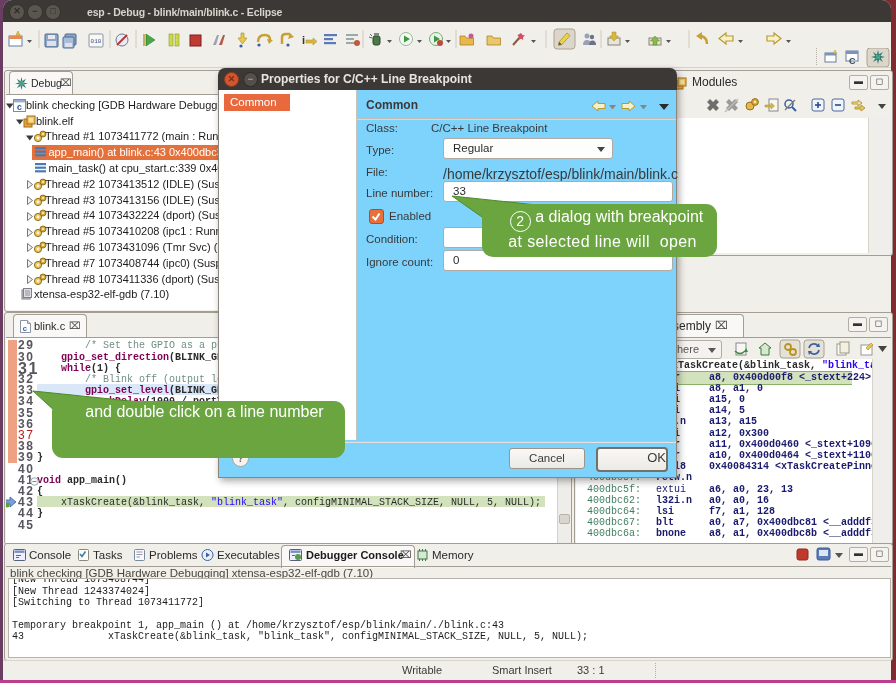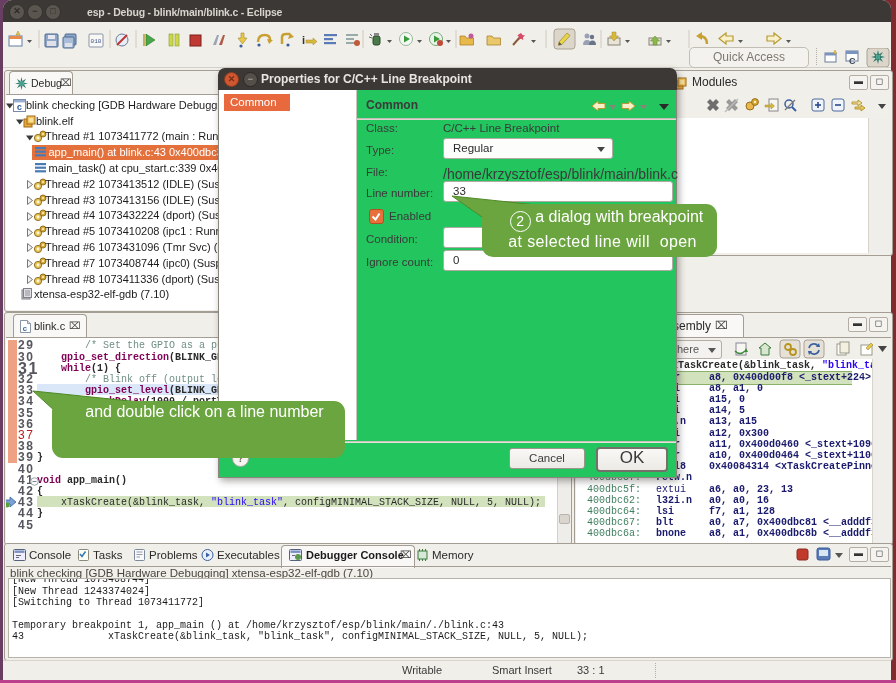--- a/index.html
+++ b/index.html
@@ -183,21 +183,20 @@
             <line x1="360" y1="3" x2="360" y2="21"></line>
             <line x1="453" y1="3" x2="453" y2="21"></line>
             <line x1="543" y1="3" x2="543" y2="21"></line>
             <line x1="598" y1="3" x2="598" y2="21"></line>
             <line x1="686" y1="3" x2="686" y2="21"></line>
           </g>
     </g>
   </svg>
   </div>
   <div id="qarow" class="a" style="left:0;top:46px;width:888px;height:22px">
-    <div class="a" style="left:686px;top:1px;width:118px;height:19px;border:1px solid #c3beb4;border-radius:5px;background:#f4f2ee;color:#7d786f;font-size:12px;text-align:center;line-height:19px">Quick Access</div>
     <div class="a" style="left:813px;top:2px;width:1px;height:17px;border-left:1px dotted #b5b0a6"></div>
     <svg class="a" style="left:820px;top:2px" width="68" height="19" viewBox="0 0 68 19">
       <g transform="translate(2,2)">
           <rect x="0" y="3" width="11" height="9" fill="#fff" stroke="#6a7a9a"></rect>
           <rect x="0" y="3" width="11" height="2.5" fill="#7a94c0"></rect>
           <path d="M10 0 l1.7 3.4 -3.4 0z" fill="#e8c84a" stroke="#a5882c" stroke-width=".4"></path>
         </g>
       <g transform="translate(23,2)">
           <rect x="0" y="1" width="12" height="10" fill="#fff" stroke="#6a7a9a"></rect>
           <rect x="0" y="1" width="12" height="3" fill="#7a94c0"></rect>
@@ -650,35 +649,35 @@
     <div class="a" style="left:574px;top:3px">33 : 1</div>
     <div class="a" style="left:652px;top:2px;width:1px;height:15px;border-left:1px dotted #b5b0a6"></div>
   </div>
 </div>
 <div id="dialog" class="a" style="left:218px;top:68px;width:459px;height:410px;box-shadow:2px 3px 7px rgba(40,35,30,.4);border-radius:7px 7px 3px 3px">
   <div class="a" style="left:0;top:0;width:459px;height:22px;background:#3b3836;border-radius:7px 7px 0 0">
     <div class="a" style="left:6px;top:4px;width:13px;height:13px;border-radius:50%;background:#cf5732;border:1px solid #8e3a1e;color:#7c2c12;text-align:center;font-size:9px;line-height:13px;font-weight:bold">✕</div>
     <div class="a" style="left:25px;top:4px;width:13px;height:13px;border-radius:50%;background:#544f49;border:1px solid #2b2826;color:#a8a29a;text-align:center;font-size:9px;line-height:12px;font-weight:bold">−</div>
     <div class="a" style="left:43px;top:4px;color:#e8e5e0;font-size:12px;font-weight:bold">Properties for C/C++ Line Breakpoint</div>
   </div>
-  <div class="a" style="left:0;top:22px;width:457px;height:387px;background:#22c55e;border:1px solid #8a857d;border-top:none">
+  <div class="a" style="left:0;top:22px;width:457px;height:387px;background:#7dd3fc;border:1px solid #8a857d;border-top:none">
     <div class="a" style="left:0;top:0;width:137px;height:350px;background:#fff;border-right:1px solid #c9c4bc">
       <div class="a" style="left:5px;top:3.5px;width:66px;height:17px;background:#e8693e;color:#fff;font-size:11.5px;line-height:17px"><span style="margin-left:6px">Common</span></div>
     </div>
     <div class="a" style="left:147px;top:8px;font-size:12px;font-weight:bold;color:#3a3a3a">Common</div>
     <svg class="a" style="left:371px;top:10px" width="90" height="14" viewBox="0 0 90 14">
       <path d="M8 1 L2 6 L8 11 L8 8.5 L15 8.5 L15 3.5 L8 3.5 Z" fill="#f8f0c8" stroke="#b89a34"></path>
       <path d="M19 5 l7 0 -3.5 4.5z" fill="#8a857a"></path>
       <path d="M39 1 L45 6 L39 11 L39 8.5 L32 8.5 L32 3.5 L39 3.5 Z" fill="#f8f0c8" stroke="#b89a34"></path>
       <path d="M50 5 l7 0 -3.5 4.5z" fill="#8a857a"></path>
       <path d="M69 4 l10 0 -5 6z" fill="#2a2a2a"></path>
     </svg>
     <div class="a" style="left:138px;top:28px;width:319px;height:1px;background:#dcd8d0;border-top:1px solid #c2bdb5"></div>
     <div class="a" style="left:147px;top:32px;font-size:11.5px;color:#3a3a3a">Class:</div>
-    <div class="a" style="left:224px;top:32px;font-size:11.5px;color:#3a3a3a">C/C++ Line Breakpoint</div>
+    <div class="a" style="left:212px;top:32px;font-size:11.5px;color:#3a3a3a">C/C++ Line Breakpoint</div>
     <div class="a" style="left:147px;top:54px;font-size:11.5px;color:#3a3a3a">Type:</div>
     <div class="a" style="left:224px;top:48px;width:168px;height:19px;background:#fdfdfc;border:1px solid #b0aaa2;border-radius:3px;font-size:11.5px;color:#2a2a2a;line-height:19px"><span style="margin-left:9px">Regular</span>
       <svg class="a" style="left:152px;top:7px" width="10" height="7">
           <path d="M1 1 l8 0 -4 5z" fill="#444"></path>
         </svg>
     </div>
     <div class="a" style="left:147px;top:76px;font-size:11.5px;color:#3a3a3a">File:</div>
     <div class="a" style="left:224px;top:76px;font-size:14px;color:#3a3a3a">/home/krzysztof/esp/blink/main/blink.c</div>
     <div class="a" style="left:147px;top:97px;font-size:11.5px;color:#3a3a3a">Line number:</div>
     <div class="a" style="left:224px;top:91px;width:228px;height:19px;background:#fff;border:1px solid #b0aaa2;border-radius:3px;font-size:11.5px;color:#2a2a2a;line-height:19px"><span style="margin-left:9px">33</span></div>
@@ -688,21 +687,21 @@
         </svg>
       </div>
     <div class="a" style="left:170px;top:120px;font-size:11.5px;color:#3a3a3a">Enabled</div>
     <div class="a" style="left:147px;top:143px;font-size:11.5px;color:#3a3a3a">Condition:</div>
     <div class="a" style="left:224px;top:137px;width:228px;height:19px;background:#fff;border:1px solid #b0aaa2;border-radius:3px"></div>
     <div class="a" style="left:147px;top:166px;font-size:11.5px;color:#3a3a3a">Ignore count:</div>
     <div class="a" style="left:224px;top:160px;width:228px;height:19px;background:#fff;border:1px solid #b0aaa2;border-radius:3px;font-size:11.5px;color:#2a2a2a;line-height:19px"><span style="margin-left:9px">0</span></div>
     <div class="a" style="left:0;top:351px;width:457px;height:1px;background:#e6e2da;border-top:1px solid #c6c1b9"></div>
     <div class="a" style="left:13px;top:360px;width:15px;height:15px;border-radius:50%;border:1px solid #a8a29a;background:#f6f4f1;color:#6a655e;font-size:10px;text-align:center;line-height:15px;font-weight:bold">?</div>
     <div class="a" style="left:290px;top:358px;width:74px;height:19px;background:linear-gradient(#f9f8f6,#eceae5);border:1px solid #9b958c;border-radius:3px;font-size:11.5px;color:#3a3a3a;text-align:center;line-height:19px">Cancel</div>
-    <div class="a" style="left:377px;top:357px;width:68px;height:21px;background:linear-gradient(#f9f8f6,#eceae5);border:2px solid #74706a;border-radius:4px;font-size:17px;color:#3a3a3a;text-align:center;line-height:18px">OK</div>
+    <div class="a" style="left:377px;top:357px;width:68px;height:21px;background:linear-gradient(#f9f8f6,#eceae5);border:2px solid #74706a;border-radius:4px;font-size:13px;color:#3a3a3a;text-align:right;line-height:18px">OK</div>
   </div>
 </div>
 <svg id="callouts" class="a" style="left:0;top:0;width:896px;height:683px;pointer-events:none" viewBox="0 0 896 683">
   <polygon points="33,391 140,402 68,423" fill="#6aa53f" stroke="#4e8a28" stroke-width="1"></polygon>
   <rect x="52" y="401" width="293" height="57" rx="11" fill="#6aa53f"></rect>
   <polygon points="452,196 537,205 492,224" fill="#6aa53f" stroke="#4e8a28" stroke-width="1"></polygon>
   <rect x="482" y="204" width="235" height="53" rx="11" fill="#6aa53f"></rect>
 </svg>
 <div class="a" style="left:52px;top:401px;width:293px;height:57px;color:#fff;font-size:16px;text-align:center;pointer-events:none">
   <div style="margin-top:2px;margin-left:12px">and double click on a line number</div>

